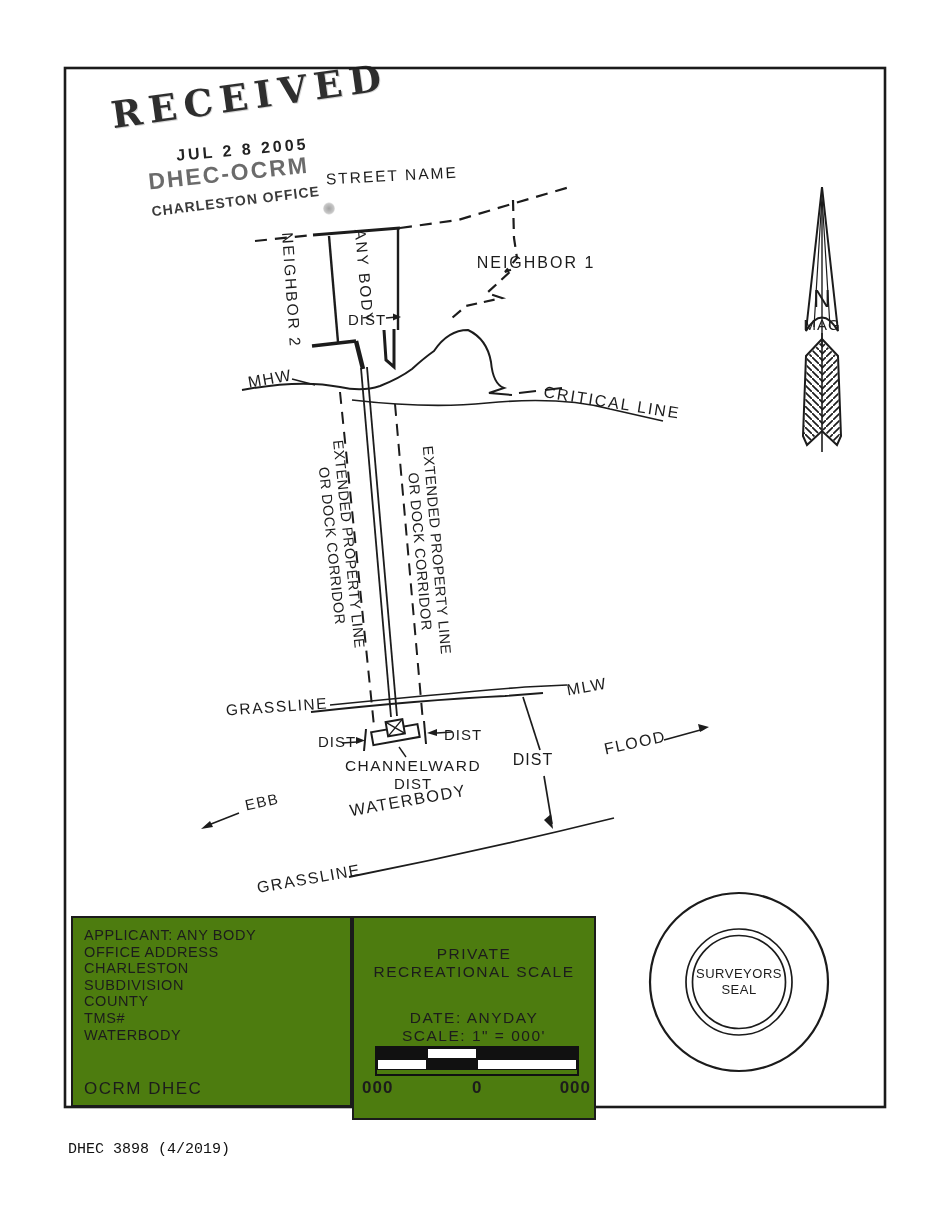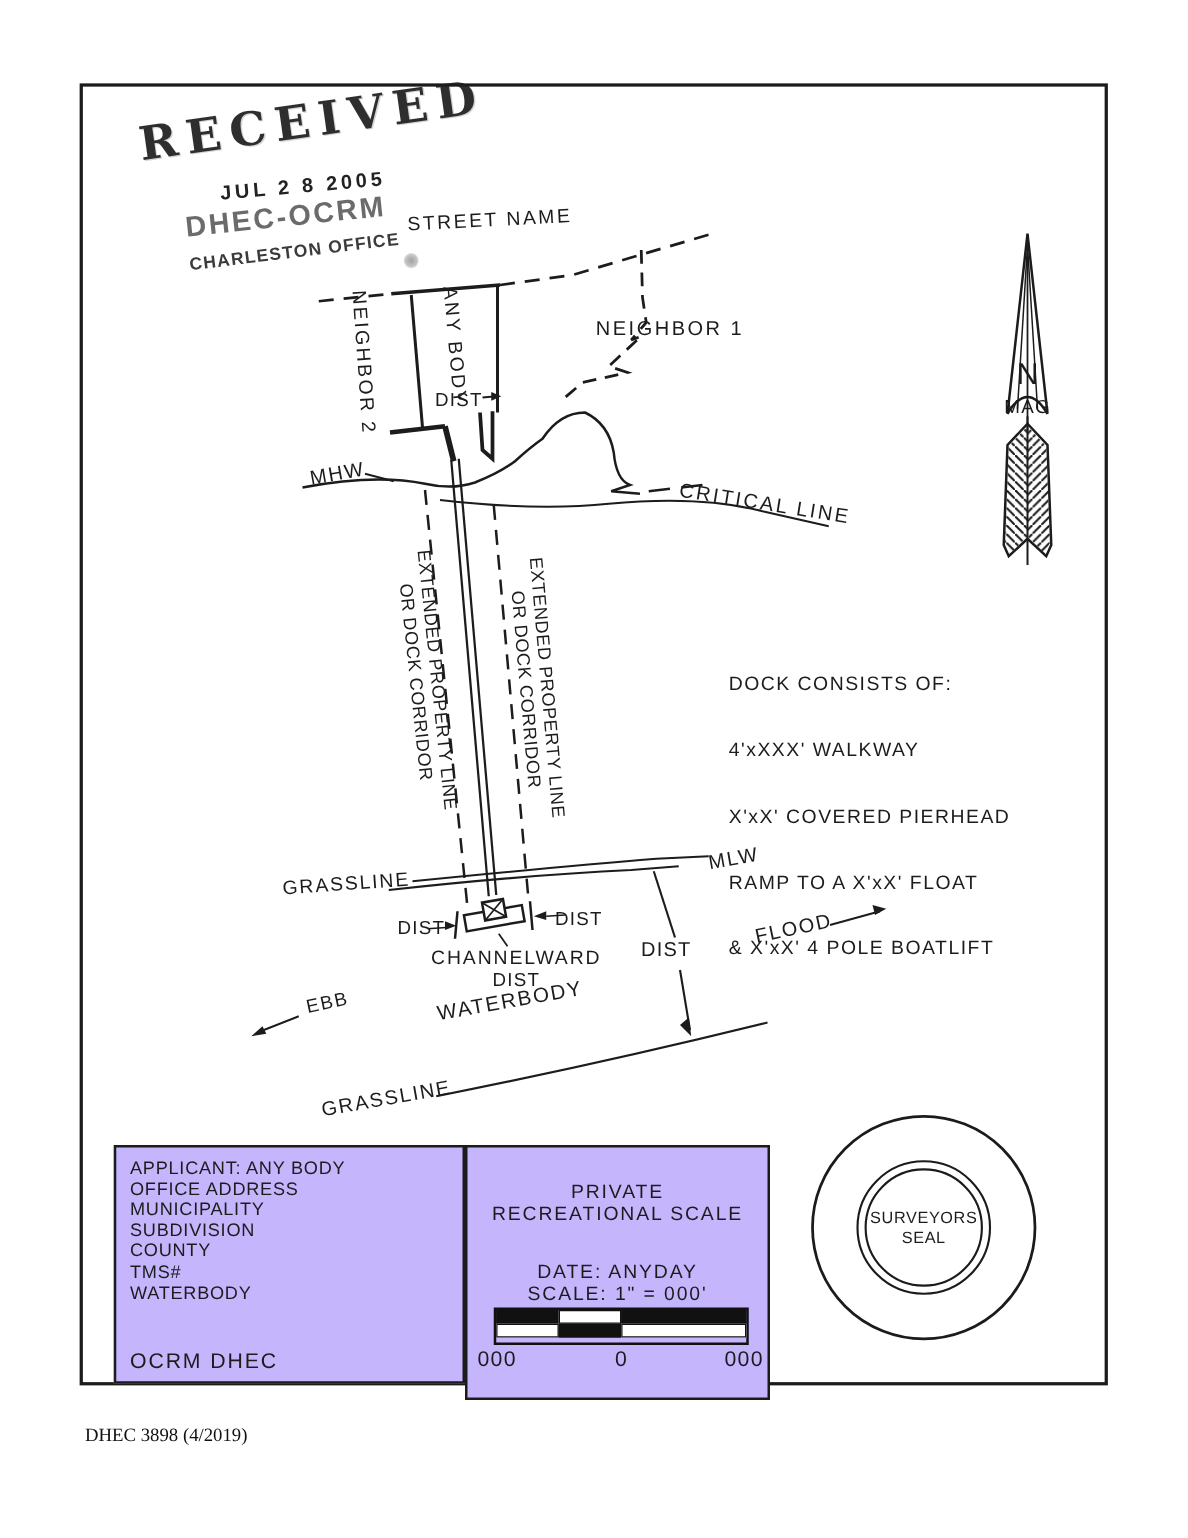--- a/index.html
+++ b/index.html
@@ -18,37 +18,37 @@
               letter-spacing:1px;color:#2b2b2b;opacity:.92;}
   .smudge{left:323px;top:202px;width:12px;height:13px;border-radius:50%;
           background:radial-gradient(circle,#555 0%,#999 55%,transparent 75%);opacity:.55;}
   
   .dock-note{left:583px;top:504px;font-size:15.5px;letter-spacing:1.2px;line-height:17.6px;white-space:pre;}
   
   .corridor{width:260px;text-align:center;font-size:14.5px;letter-spacing:.5px;line-height:17px;}
   .corridor.left{left:210px;top:528px;transform:rotate(84deg);}
   .corridor.right{left:298px;top:534px;transform:rotate(85deg);}
   
-  .box{position:absolute;border:2px solid #1b1b1b;background:#c4b5fd;margin-left:20px;}
+  .box{position:absolute;border:2px solid #1b1b1b;background:#4d7c0f;}
   .applicant-box{left:71px;top:916px;width:281px;height:191px;box-sizing:border-box;}
   .applicant-box .lines{position:absolute;left:11px;top:9px;font-size:14.5px;letter-spacing:.6px;line-height:16.6px;}
   .sheet-name{position:absolute;left:11px;bottom:6px;font-size:17px;letter-spacing:1.5px;}
   .project-box{left:352px;top:916px;width:244px;height:204px;box-sizing:border-box;text-align:center;}
   .pline1{position:absolute;width:100%;top:27px;font-size:15.5px;letter-spacing:1.5px;}
   .pline2{position:absolute;width:100%;top:45px;font-size:15.5px;letter-spacing:1.5px;}
   .pdate{position:absolute;width:100%;top:91px;font-size:15.5px;letter-spacing:1.5px;text-align:center;}
   .pscale{position:absolute;width:100%;top:109px;font-size:15.5px;letter-spacing:1.5px;}
   .scalebar{position:absolute;left:21px;top:128px;width:200px;height:26px;border:2px solid #111;}
   .scalebar .row{display:flex;height:11px;}
   .scalebar .c{box-sizing:border-box;border:1px solid #111;height:11px;}
   .c.k{background:#111;} .c.w{background:#fff;}
   .c1{width:50px;} .c2{width:50px;} .c3{width:100px;}
-  .barlabels{position:absolute;left:0;top:160px;width:100%;height:20px;font-size:17px;letter-spacing:1px;}
+  .barlabels{position:absolute;left:0;top:160px;width:100%;height:20px;font-size:17px;letter-spacing:1px;font-weight:bold;}
   .bl-l{position:absolute;left:8px;} .bl-c{position:absolute;left:118px;} .bl-r{position:absolute;right:3px;}
-  .footer{left:68px;top:1141px;font-family:Liberation Serif, serif;font-size:15px;color:#111;text-align:right;}
+  .footer{left:68px;top:1141px;font-family:Liberation Mono, monospace;font-size:15px;color:#111;text-align:right;}
 </style>
 </head>
 <body>
 
 <div class="page">
 
   <svg class="abs" style="left:0;top:0" width="950" height="1230" viewBox="0 0 950 1230">
     <defs>
       <pattern id="hL" width="7" height="7" patternUnits="userSpaceOnUse">
         <path d="M0,0 L7,7" stroke="#1c1c1c" stroke-width="1.7"></path>
@@ -181,33 +181,26 @@
 
   <div class="abs corridor left">
     <div>EXTENDED PROPERTY LINE</div>
     <div>OR DOCK CORRIDOR</div>
   </div>
   <div class="abs corridor right">
     <div>EXTENDED PROPERTY LINE</div>
     <div>OR DOCK CORRIDOR</div>
   </div>
 
-  <div class="abs dock-note">
-    <div>DOCK CONSISTS OF:</div>
-    <div>4'xXXX' WALKWAY</div>
-    <div>X'xX' COVERED PIERHEAD</div>
-    <div>RAMP TO A X'xX' FLOAT</div>
-    <div>&amp; X'xX' 4 POLE BOATLIFT</div>
-  </div>
 
   <div class="box applicant-box">
     <div class="lines">
       <div>APPLICANT:  ANY BODY</div>
       <div>OFFICE ADDRESS</div>
-      <div>MUNICIPALITY</div>
+      <div>CHARLESTON</div>
       <div>SUBDIVISION</div>
       <div>COUNTY</div>
       <div>TMS#</div>
       <div>WATERBODY</div>
     </div>
     <div class="sheet-name">OCRM DHEC</div>
   </div>
 
   <div class="box project-box">
     <div class="pline1">PRIVATE</div>

